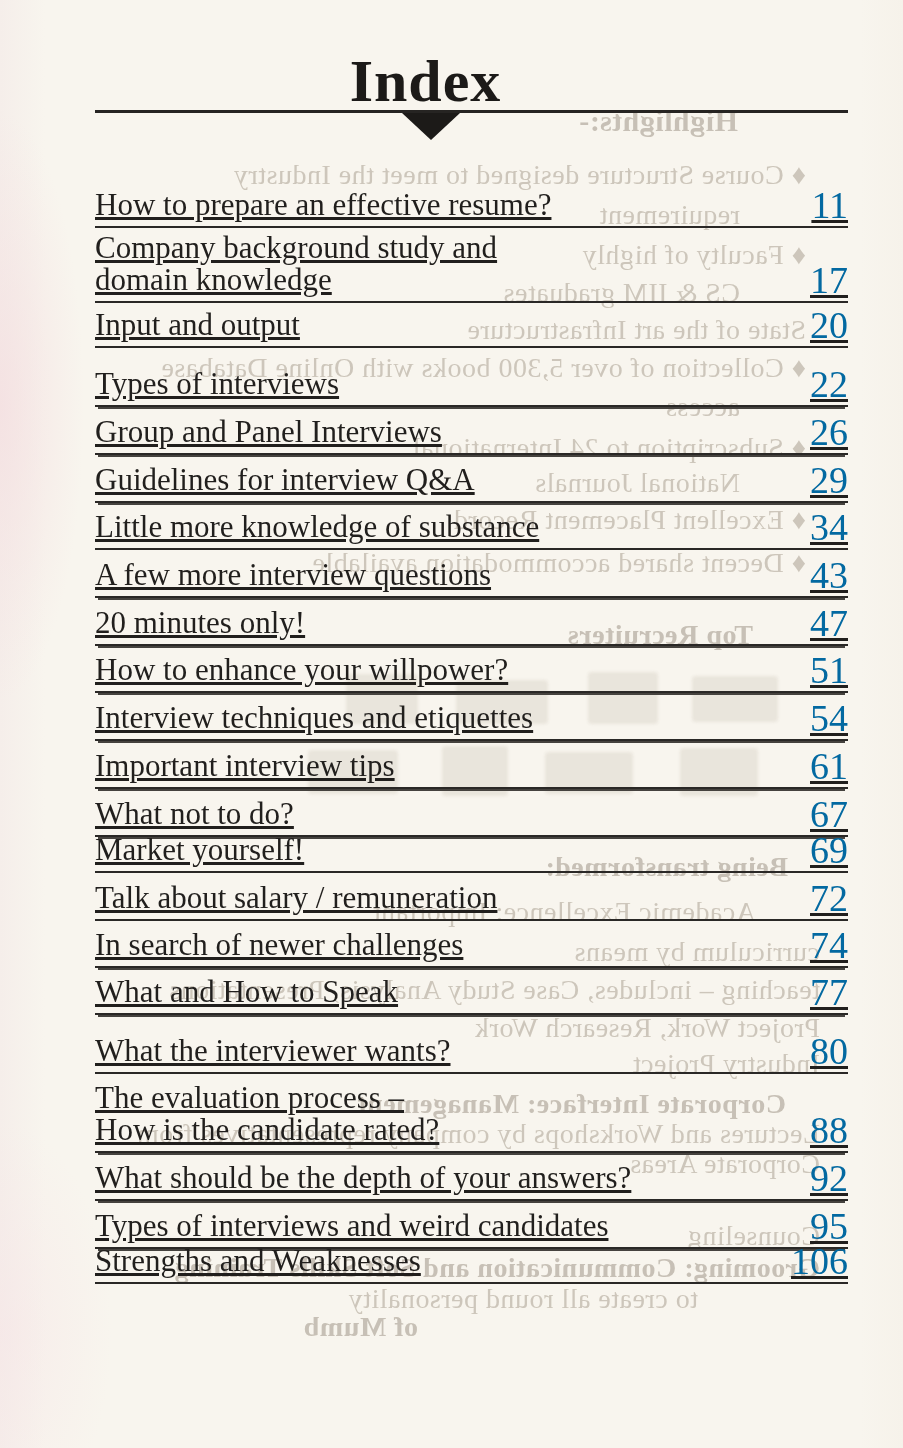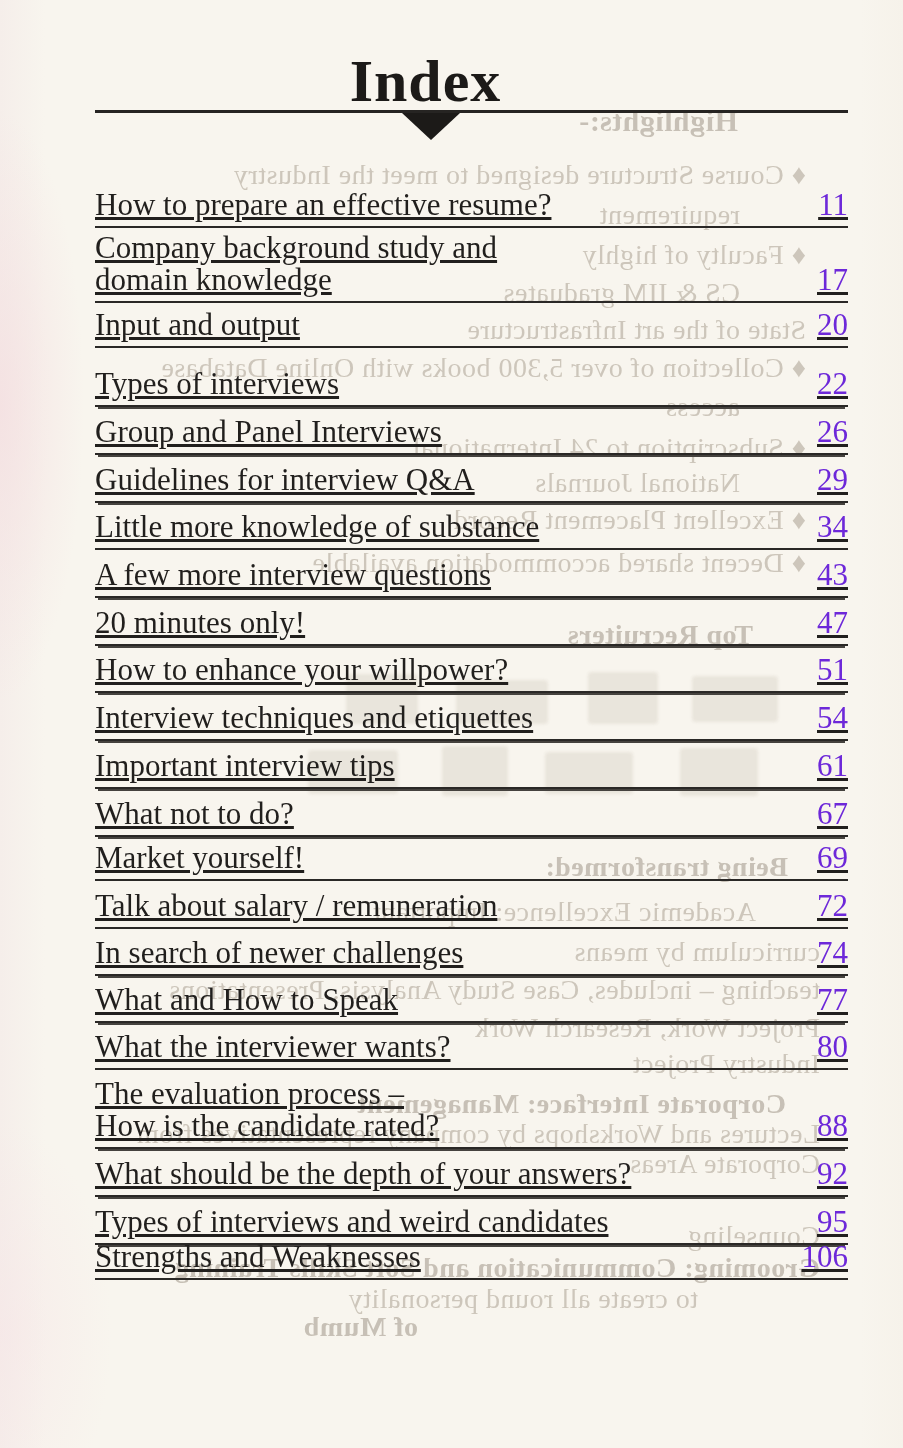--- a/index.html
+++ b/index.html
@@ -54,21 +54,21 @@
     position:relative;box-sizing:border-box;
     display:flex;justify-content:space-between;align-items:flex-end;
     padding-bottom:5px;
     border-bottom:2.5px solid #2a2826;
   }
   .entry.dbl{
     border-bottom:2px solid #2a2826;
     box-shadow:0 5px 0 -3px #45423e;
   }
   .etitle{font-size:31px;line-height:32px;color:#211f1d;}
-  .epage{font-size:31px;line-height:32px;color:#6d28d9;text-align:left;}
+  .epage{font-size:38px;line-height:32px;color:#0369a1;text-align:left;}
 </style>
 </head>
 <body>
 
 <div class="ghost-layer">
   <div class="g b" style="left:110px;top:106px;font-size:30px;">Highlights:-</div>
   <div class="g" style="left:42px;top:160px;">♦  Course Structure designed to meet the Industry</div>
   <div class="g" style="left:108px;top:200px;">requirement</div>
   <div class="g" style="left:42px;top:240px;">♦  Faculty of highly</div>
   <div class="g" style="left:108px;top:278px;">CS &amp; IIM graduates</div>
@@ -175,41 +175,41 @@
     <div class="entry dbl" style="height:48px;">
       <div class="etitle">Important interview tips</div>
       <div class="epage">61</div>
     </div>
 
     <div class="entry dbl" style="height:48px;">
       <div class="etitle">What not to do?</div>
       <div class="epage">67</div>
     </div>
 
-    <div class="entry" style="height:44px;">
+    <div class="entry" style="height:36px;">
       <div class="etitle">Market yourself!</div>
       <div class="epage">69</div>
     </div>
 
     <div class="entry" style="height:48px;">
       <div class="etitle">Talk about salary / remuneration</div>
       <div class="epage">72</div>
     </div>
 
     <div class="entry dbl" style="height:47px;gap:42px;">
       <div class="etitle">In search of newer challenges</div>
       <div class="epage">74</div>
     </div>
 
     <div class="entry dbl" style="height:47px;">
       <div class="etitle">What and How to Speak</div>
       <div class="epage">77</div>
     </div>
 
-    <div class="entry" style="height:47px;">
+    <div class="entry" style="height:59px;">
       <div class="etitle">What the interviewer wants?</div>
       <div class="epage">80</div>
     </div>
 
     <div class="entry dbl" style="height:79px;">
       <div class="etitle">
         <div>The evaluation process –</div>
         <div>How is the candidate rated?</div>
       </div>
       <div class="epage">88</div>

